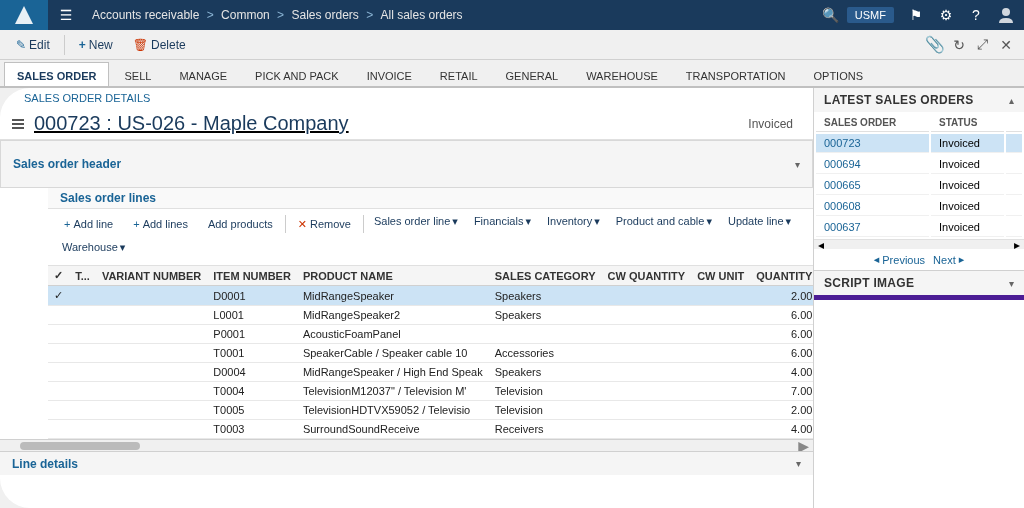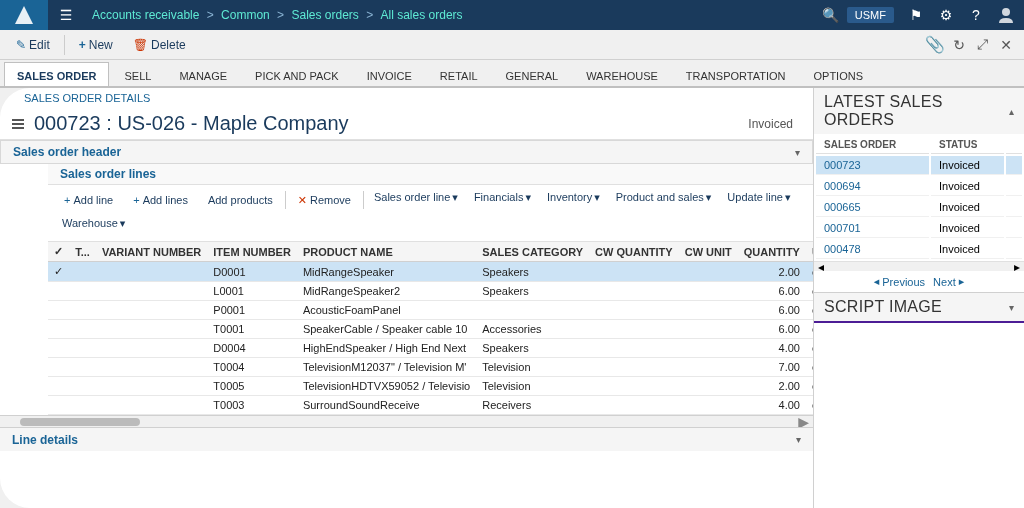--- a/index.html
+++ b/index.html
@@ -24,21 +24,21 @@
       width: 36px; height: 30px;
       display: flex; align-items: center; justify-content: center;
       font-size: 14px; color: white; cursor: pointer;
     }
     .top-nav .breadcrumb {
       flex: 1;
       font-size: 12px;
       color: #cce5ff;
       padding-left: 8px;
     }
-    .top-nav .breadcrumb a { color: #5eead4; text-decoration: none; }
+    .top-nav .breadcrumb a { color: #e5e5e5; text-decoration: none; }
     .top-nav .breadcrumb span { color: #8ab4d4; margin: 0 4px; }
     .top-nav .right-icons {
       display: flex; align-items: center; gap: 2px;
       padding-right: 4px;
     }
     .top-nav .right-icons .icon-btn {
       width: 28px; height: 28px;
       display: flex; align-items: center; justify-content: center;
       color: white; font-size: 14px; cursor: pointer;
       border-radius: 2px;
@@ -143,21 +143,21 @@
       color: #1a6496;
       cursor: pointer;
       padding: 2px 12px;
       text-decoration: none;
     }
 
     
     .section-header {
       background: #f5f5f5;
       border: 1px solid #d8d8d8;
-      padding: 4px 12px;
+      padding: 16px 12px;
       display: flex;
       align-items: center;
       justify-content: space-between;
       cursor: pointer;
     }
     .section-header .section-title {
       color: #1a6496;
       font-size: 12px;
       font-weight: 600;
     }
@@ -263,23 +263,23 @@
     }
     .right-section-header {
       background: #f5f5f5;
       padding: 5px 10px;
       display: flex;
       align-items: center;
       justify-content: space-between;
       cursor: pointer;
     }
     .right-section-header .title {
-      font-size: 16px;
+      font-size: 12px;
       color: #333;
-      font-weight: 400;
+      font-weight: 700;
       letter-spacing: 0.3px;
       text-transform: uppercase;
     }
     .right-section-header .chevron { color: #666; font-size: 10px; }
 
     .latest-orders-table {
       width: 100%;
       font-size: 11px;
     }
     .latest-orders-table thead th {
@@ -313,21 +313,21 @@
       padding: 4px 0;
       gap: 8px;
     }
     .right-nav-btns .nav-btn {
       display: flex; align-items: center; gap: 3px;
       font-size: 11px; color: #1a6496; cursor: pointer;
       border: none; background: transparent;
     }
 
     .script-image-section {
-      border-bottom: 2px solid #4c1d95;
+      border-bottom: 5px solid #4c1d95;
     }
   </style>
 </head>
 <body>
 
 <div class="top-nav">
   <div class="logo">
     <svg width="22" height="22" viewBox="0 0 22 22">
       <polygon points="11,2 20,20 2,20" fill="white" opacity="0.9"></polygon>
     </svg>
@@ -393,21 +393,21 @@
 
 <div class="main-content">
 
   <div class="left-panel">
 
     <div style="display:flex; align-items:center; padding:2px 12px;">
       <a class="sales-order-details-link">SALES ORDER DETAILS</a>
     </div>
 
     <div class="page-header">
-      <div style="display:flex; align-items:center; gap:8px;">
+      <div style="display:flex; align-items:center; gap:8px;text-decoration:underline;">
         <div style="width:14px; cursor:pointer; color:#555;">
           <div style="width:12px;height:2px;background:#555;margin:2px 0;"></div>
           <div style="width:12px;height:2px;background:#555;margin:2px 0;"></div>
           <div style="width:12px;height:2px;background:#555;margin:2px 0;"></div>
         </div>
         <span class="order-title">000723 : US-026 - Maple Company</span>
       </div>
       <span class="status-badge">Invoiced</span>
     </div>
 
@@ -445,21 +445,21 @@
         </button>
         <button class="dropdown-btn">
           <span>Financials</span>
           <span>▾</span>
         </button>
         <button class="dropdown-btn">
           <span>Inventory</span>
           <span>▾</span>
         </button>
         <button class="dropdown-btn">
-          <span>Product and sales</span>
+          <span>Product and cable</span>
           <span>▾</span>
         </button>
         <button class="dropdown-btn">
           <span>Update line</span>
           <span>▾</span>
         </button>
         <button class="dropdown-btn">
           <span>Warehouse</span>
           <span>▾</span>
         </button>
@@ -533,21 +533,21 @@
     <td></td>
     <td style="text-align:right;">6.00</td>
     <td>ea</td>
     <td></td>
   </tr>
               <tr>
     <td></td>
     <td></td>
     <td></td>
     <td>D0004</td>
-    <td>HighEndSpeaker / High End Next</td>
+    <td>MidRangeSpeaker / High End Speak</td>
     <td>Speakers</td>
     <td></td>
     <td></td>
     <td style="text-align:right;">4.00</td>
     <td>ea</td>
     <td></td>
   </tr>
               <tr>
     <td></td>
     <td></td>
@@ -628,26 +628,26 @@
     <td class="order-link" style="color:#1a6496; cursor:pointer;">000694</td>
     <td>Invoiced</td>
     <td></td>
   </tr>
             <tr>
     <td class="order-link" style="color:#1a6496; cursor:pointer;">000665</td>
     <td>Invoiced</td>
     <td></td>
   </tr>
             <tr>
-    <td class="order-link" style="color:#1a6496; cursor:pointer;">000701</td>
+    <td class="order-link" style="color:#1a6496; cursor:pointer;">000608</td>
     <td>Invoiced</td>
     <td></td>
   </tr>
             <tr>
-    <td class="order-link" style="color:#1a6496; cursor:pointer;">000478</td>
+    <td class="order-link" style="color:#1a6496; cursor:pointer;">000637</td>
     <td>Invoiced</td>
     <td></td>
   </tr>
           </tbody>
       </table>
       <div class="right-scroll-area">
         <span style="cursor:pointer;">◂</span>
         <span style="cursor:pointer;">▸</span>
       </div>
       <div class="right-nav-btns">

